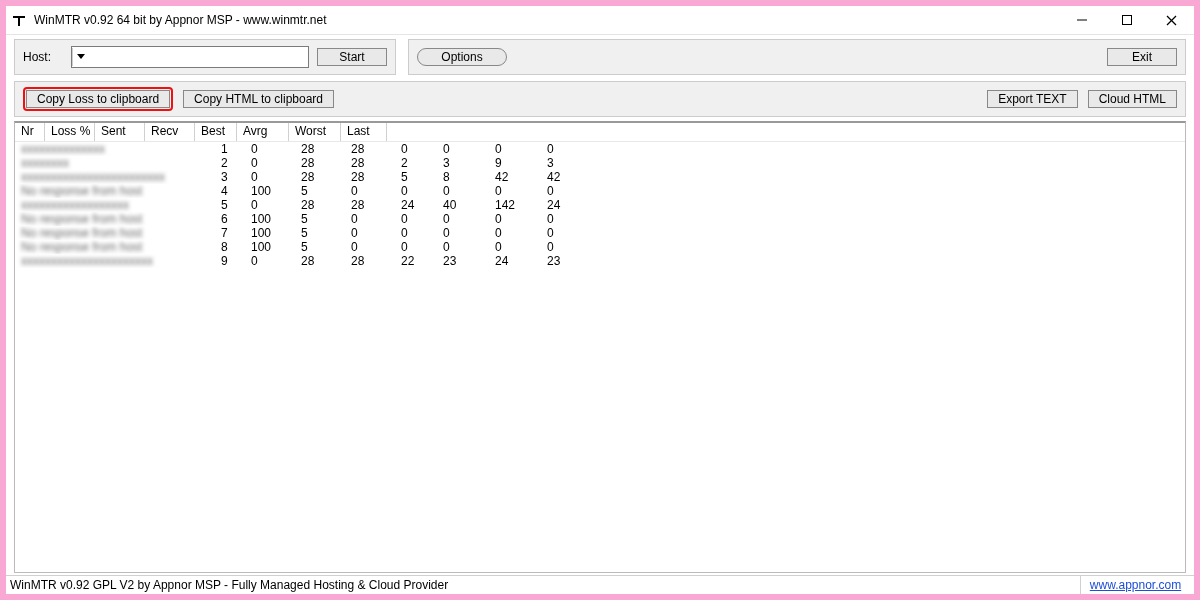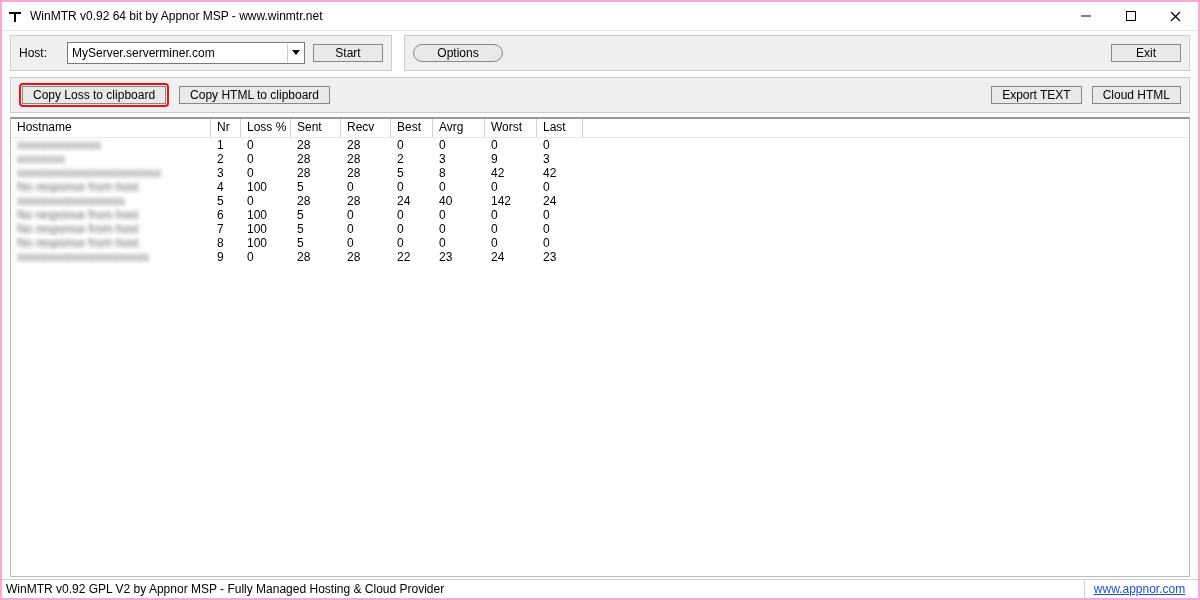--- a/index.html
+++ b/index.html
@@ -9,21 +9,21 @@
     height: 600px;
     overflow: hidden;
     font-family: "Segoe UI", Tahoma, Arial, sans-serif;
     font-size: 12px;
     background: #fff;
     color: #000;
   }
   .window {
     width: 1200px;
     height: 600px;
-    border: 2px solid #f9a8d4;
+    border: 6px solid #f9a8d4;
     box-sizing: border-box;
     display: flex;
     flex-direction: column;
     background: #fff;
   }
   
   .titlebar {
     height: 28px;
     display: flex;
     align-items: center;
@@ -259,21 +259,20 @@
             <line x1="10" y1="1" x2="1" y2="10" stroke="#000" stroke-width="1.2"></line>
           </svg>
       </div>
     </div>
   </div>
 
   <div class="row1">
     <div class="panel panel-left">
       <span class="lbl">Host:</span>
       <div class="host-combo">
-        <input type="text" value="MyServer.serverminer.com" style="">
         <span class="combo-arrow">
           <svg width="8" height="6">
               <polygon points="0,0 8,0 4,5" fill="#000"></polygon>
             </svg>
         </span>
       </div>
       <button class="btn">Start</button>
     </div>
     <div class="panel panel-mid">
       <button class="btn btn-wide">Options</button>
@@ -288,21 +287,20 @@
       </span>
       <button class="btn" style="min-width:130px">Copy HTML to clipboard</button>
       <div style="flex:1"></div>
       <button class="btn">Export TEXT</button>
       <button class="btn">Cloud HTML</button>
     </div>
   </div>
 
   <div class="table-wrap">
     <div class="thead">
-      <div class="th c-host">Hostname</div>
       <div class="th c-nr">Nr</div>
       <div class="th c-loss">Loss %</div>
       <div class="th c-sent">Sent</div>
       <div class="th c-recv">Recv</div>
       <div class="th c-best">Best</div>
       <div class="th c-avrg">Avrg</div>
       <div class="th c-worst">Worst</div>
       <div class="th c-last">Last</div>
     </div>
     <div class="tbody" id="tbody">

